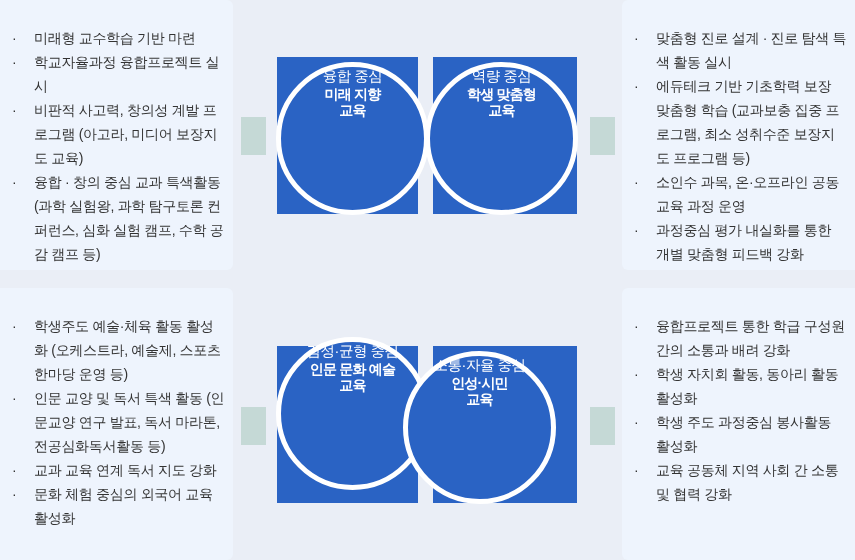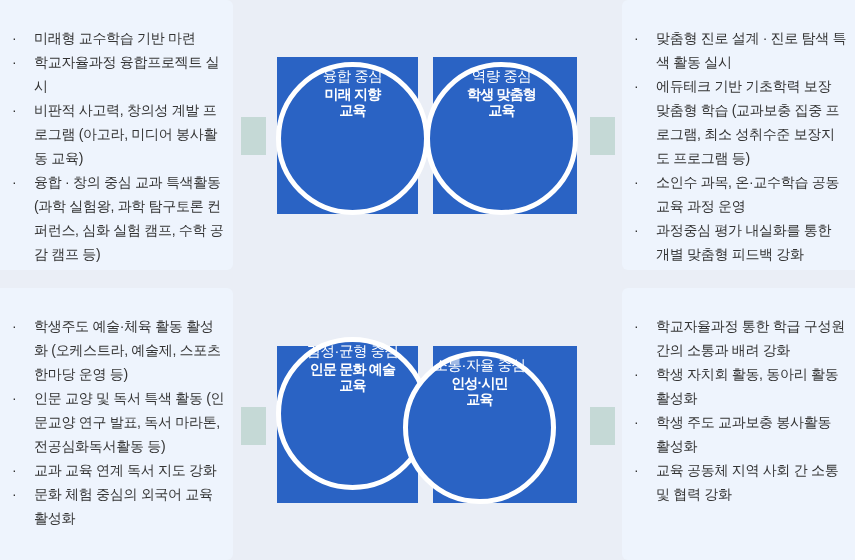--- a/index.html
+++ b/index.html
@@ -102,42 +102,42 @@
       <li>
         <span class="bullet">·</span>
         <span class="txt">미래형 교수학습 기반 마련</span>
       </li>
       <li>
         <span class="bullet">·</span>
         <span class="txt">학교자율과정 융합프로젝트 실시</span>
       </li>
       <li>
         <span class="bullet">·</span>
-        <span class="txt">비판적 사고력, 창의성 계발 프로그램 (아고라, 미디어 봉사활동 교육)</span>
+        <span class="txt">비판적 사고력, 창의성 계발 프로그램 (아고라, 미디어 보장지도 교육)</span>
       </li>
       <li>
         <span class="bullet">·</span>
         <span class="txt">융합 · 창의 중심 교과 특색활동 (과학 실험왕, 과학 탐구토론 컨퍼런스, 심화 실험 캠프, 수학 공감 캠프 등)</span>
       </li>
     </ul>
   </section>
 
   <section class="box tr">
     <ul class="items">
       <li>
         <span class="bullet">·</span>
         <span class="txt">맞춤형 진로 설계 · 진로 탐색 특색 활동 실시</span>
       </li>
       <li>
         <span class="bullet">·</span>
         <span class="txt">에듀테크 기반 기초학력 보장 맞춤형 학습 (교과보충 집중 프로그램, 최소 성취수준 보장지도 프로그램 등)</span>
       </li>
       <li>
         <span class="bullet">·</span>
-        <span class="txt">소인수 과목, 온·교수학습 공동교육 과정 운영</span>
+        <span class="txt">소인수 과목, 온·오프라인 공동교육 과정 운영</span>
       </li>
       <li>
         <span class="bullet">·</span>
         <span class="txt">과정중심 평가 내실화를 통한 개별 맞춤형 피드백 강화</span>
       </li>
     </ul>
   </section>
 
   <section class="box bl">
     <ul class="items">
@@ -157,29 +157,29 @@
         <span class="bullet">·</span>
         <span class="txt">문화 체험 중심의 외국어 교육 활성화</span>
       </li>
     </ul>
   </section>
 
   <section class="box br">
     <ul class="items">
       <li>
         <span class="bullet">·</span>
-        <span class="txt">학교자율과정 통한 학급 구성원 간의 소통과 배려 강화</span>
+        <span class="txt">융합프로젝트 통한 학급 구성원 간의 소통과 배려 강화</span>
       </li>
       <li>
         <span class="bullet">·</span>
         <span class="txt">학생 자치회 활동, 동아리 활동 활성화</span>
       </li>
       <li>
         <span class="bullet">·</span>
-        <span class="txt">학생 주도 교과보충 봉사활동 활성화</span>
+        <span class="txt">학생 주도 과정중심 봉사활동 활성화</span>
       </li>
       <li>
         <span class="bullet">·</span>
         <span class="txt">교육 공동체 지역 사회 간 소통 및 협력 강화</span>
       </li>
     </ul>
   </section>
 
   <div class="accent a1"></div>
   <div class="accent a2"></div>

